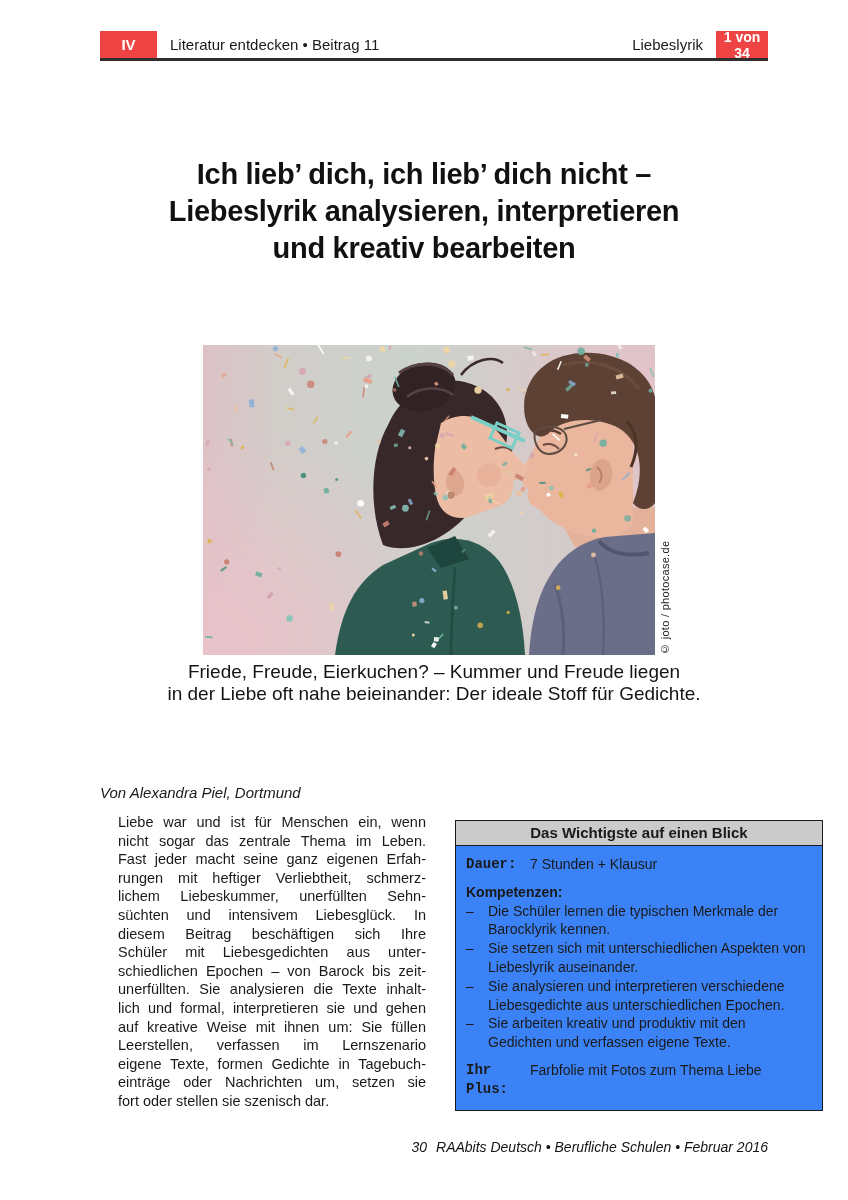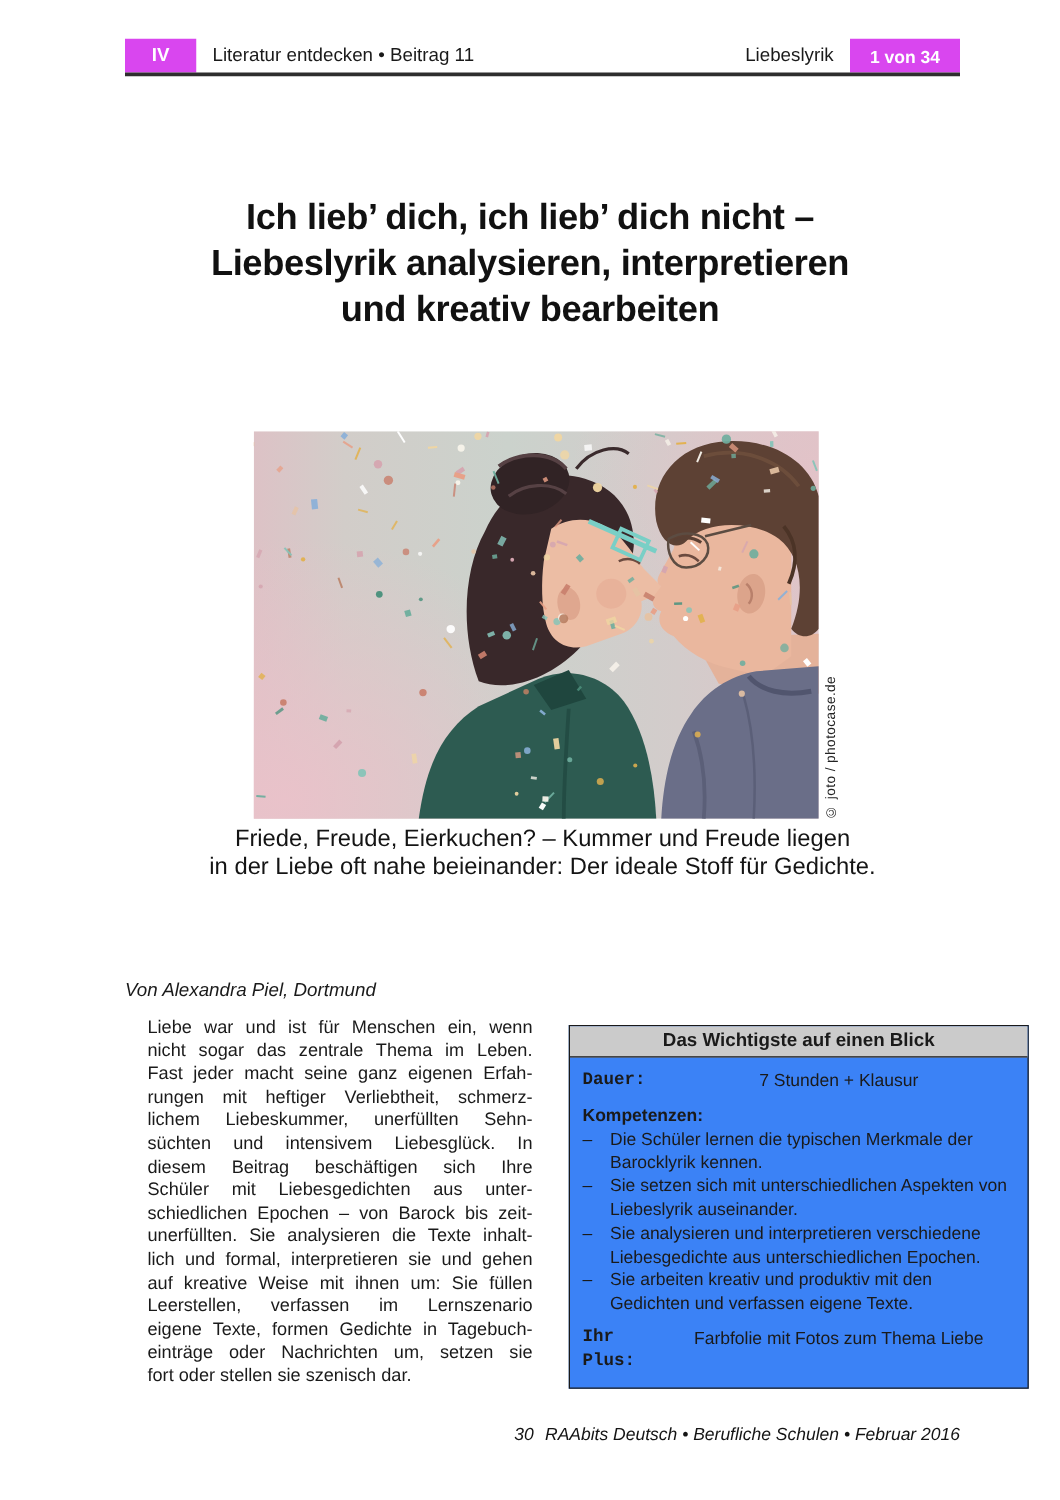--- a/index.html
+++ b/index.html
@@ -1,23 +1,23 @@
 <!DOCTYPE html>
 <html><head>
 <meta charset="utf-8">
 <style>
   html,body { margin:0; padding:0; background:#ffffff; }
   body { width:848px; height:1200px; font-family:"Liberation Sans", sans-serif; color:#1a1a1a; }
   .page { position:relative; width:848px; height:1200px; background:#fff; overflow:hidden; }
 
   
   .header { position:absolute; left:100px; top:31px; width:668px; height:27px; display:flex; align-items:stretch; }
-  .hbox { background:#d946ef; color:#ffffff; font-weight:bold; display:flex; align-items:center; justify-content:center; }
+  .hbox { background:#ef4444; color:#ffffff; font-weight:bold; display:flex; align-items:center; justify-content:center; }
   .hbox-section { width:57px; font-size:15px; }
-  .hbox-pages { width:88px; font-size:14px; }
+  .hbox-pages { width:52px; font-size:14px;text-align:center; }
   .hlabel { font-size:15px; display:flex; align-items:center; margin-left:13px; }
   .htopic { margin-left:auto; margin-right:13px; font-size:15px; display:flex; align-items:center; }
   .hrule { position:absolute; left:100px; top:58px; width:668px; height:3px; background:#2e2e2e; }
 
   
   .title { position:absolute; left:90px; top:156px; width:668px; text-align:center;
            font-size:29px; font-weight:bold; line-height:37px; letter-spacing:-0.3px; color:#111; }
 
   
   .photo-wrap { position:absolute; left:203px; top:345px; width:452px; height:310px; }
@@ -34,21 +34,21 @@
   .body-line { text-align:justify; text-align-last:justify;margin-left:18px; }
   .body-line:last-child { text-align-last:left; }
 
   
   .infobox { position:absolute; left:455px; top:820px; width:368px; border:1.5px solid #1a1a1a; box-sizing:border-box; background:#3b82f6; }
   .infobox-header { background:#cbcbcb; border-bottom:1.5px solid #1a1a1a; text-align:center;
                     font-weight:bold; font-size:15px; padding:3px 2px 4px; }
   .infobox-body { padding:9px 10px 11px; font-size:14px; line-height:18.8px; hyphens:manual; }
   .kv { display:flex; }
   .kv .k { font-weight:bold; width:64px; flex:none;font-family:Liberation Mono, monospace; }
-  .kv .v { flex:1;text-align:center; }
+  .kv .v { flex:1; }
   .comp-label { font-weight:bold; margin-top:9px; }
   .dash-item { display:flex; }
   .dash-item .dash { width:22px; flex:none; }
   .dash-item .dtext { flex:1; }
   .plus-row { margin-top:9px; }
 
   
   .footer { position:absolute; right:80px; top:1139px; font-size:14px; font-style:italic; color:#141414; white-space:nowrap; }
   .footer .pgnum { margin-right:9px; }
 </style>

